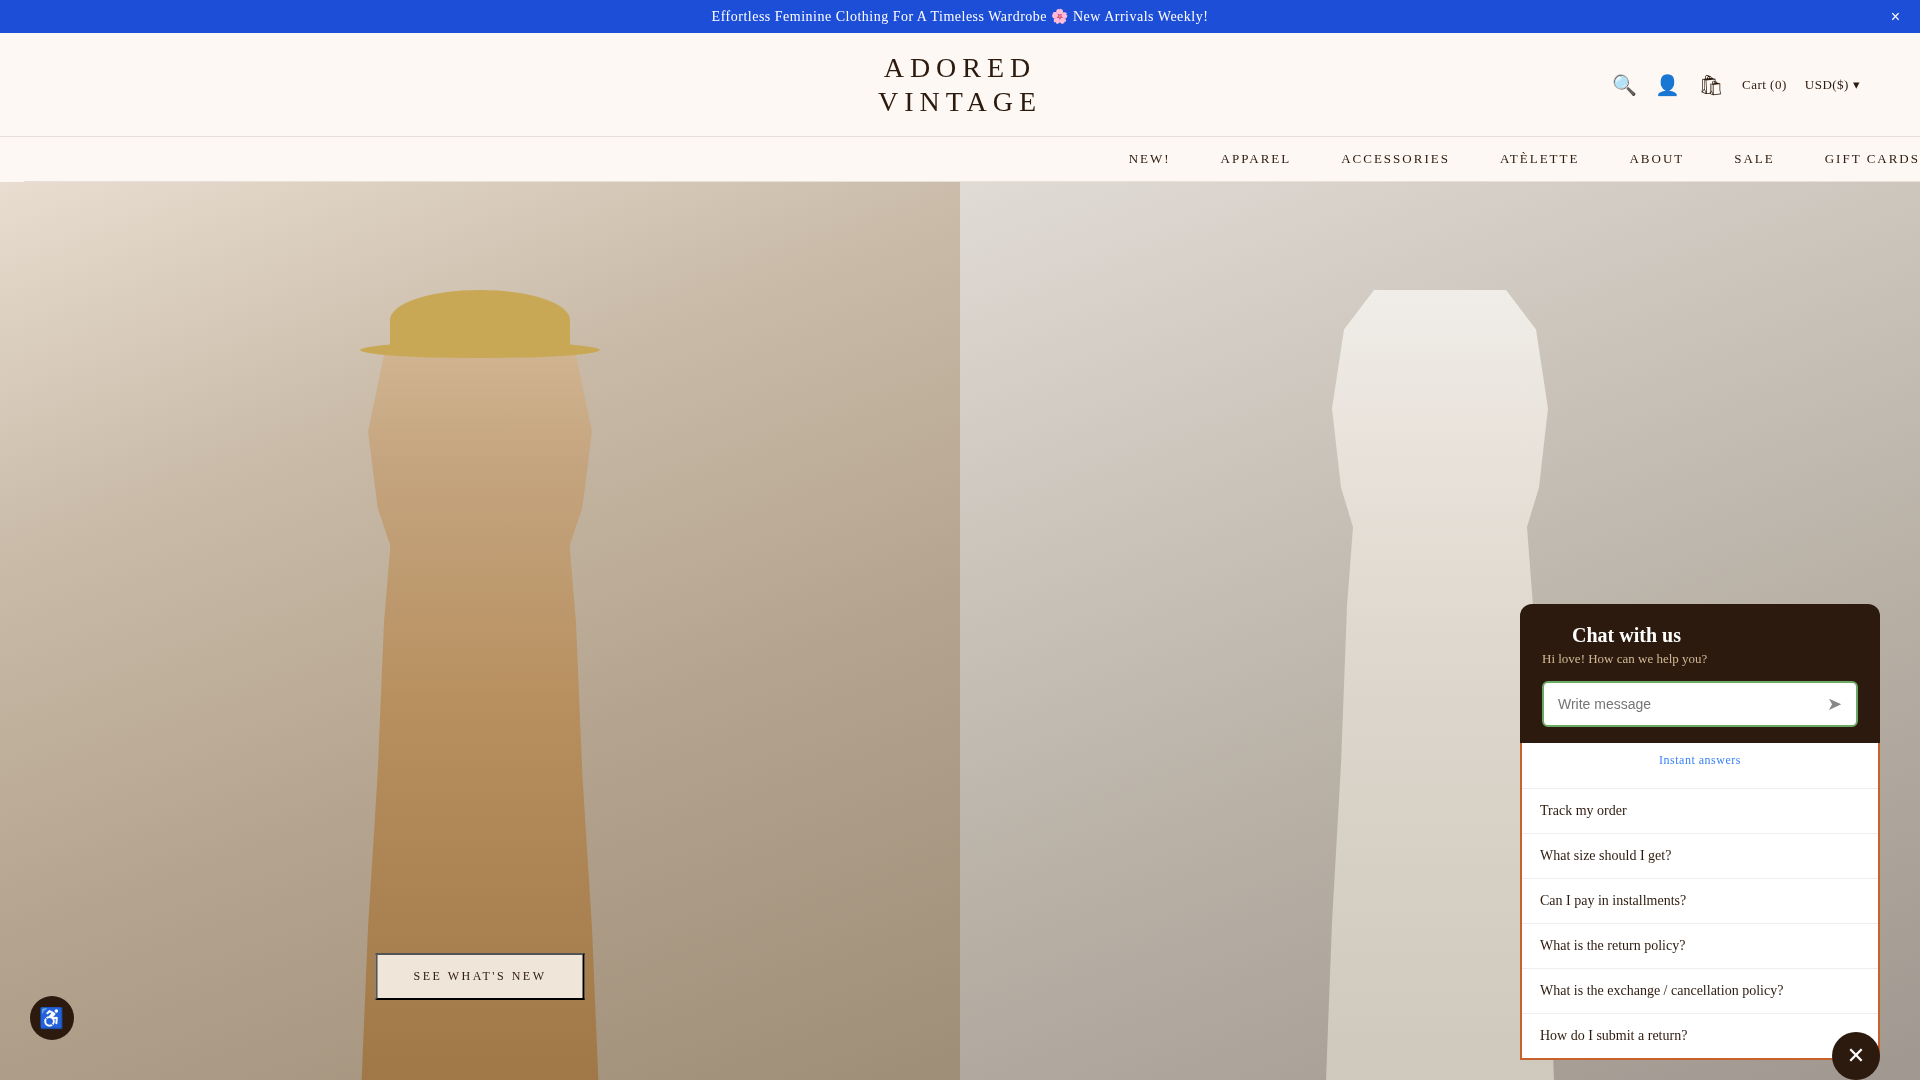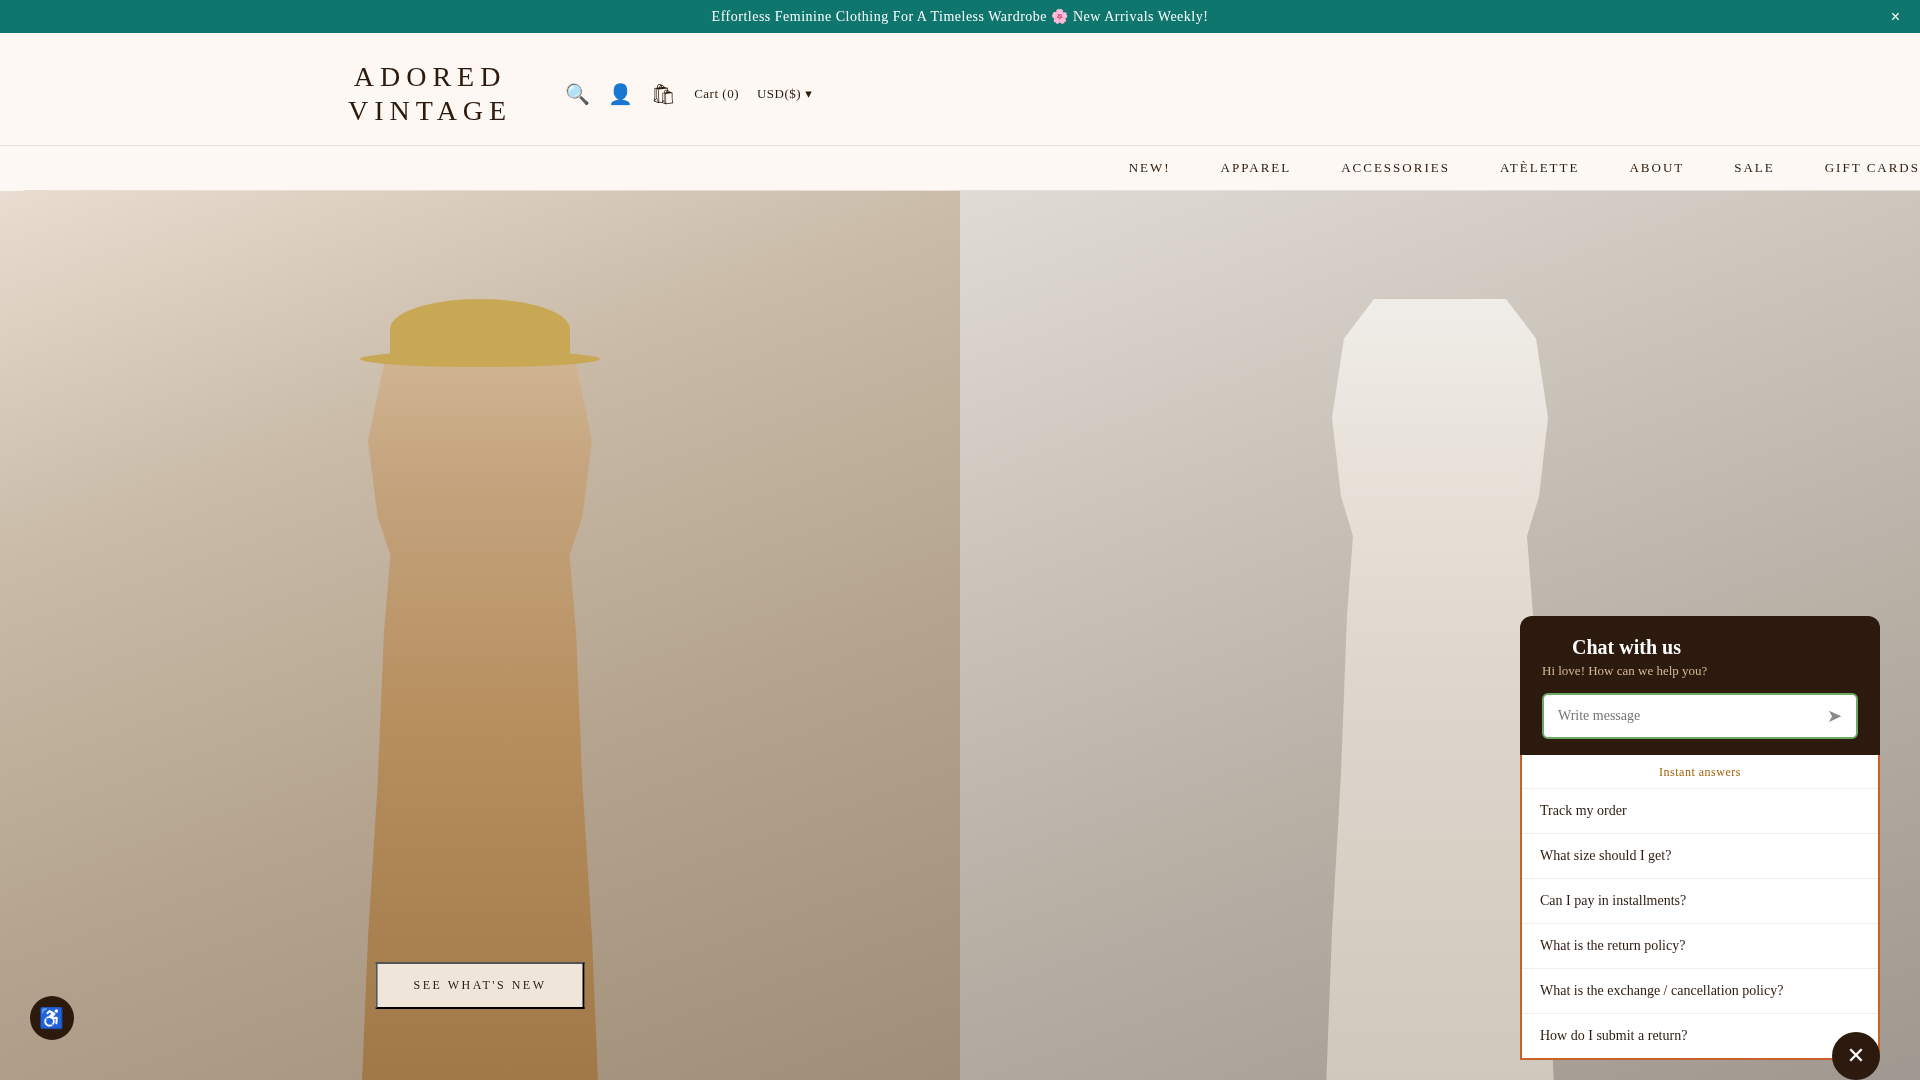--- a/index.html
+++ b/index.html
@@ -7,21 +7,21 @@
       font-family: 'Georgia', serif;
       background: #fdf8f3;
       width: 1920px;
       height: 1080px;
       overflow: hidden;
       position: relative;
     }
 
     
     .announcement-bar {
-      background: #0f766e;
+      background: #1d4ed8;
       color: #fff;
       text-align: center;
       padding: 8px 40px;
       font-size: 14px;
       letter-spacing: 0.5px;
       display: flex;
       align-items: center;
       justify-content: center;
       gap: 12px;
       position: relative;
@@ -34,23 +34,23 @@
       background: none;
       border: none;
       color: #fff;
     }
 
     
     .header {
       background: #fdf8f3;
       display: flex;
       align-items: center;
-      padding: 18px 48px;
+      justify-content: space-between;
+      padding: 18px 60px;
       border-bottom: 1px solid #e8e0d8;
-      margin-top: 9px;
     }
     .header-left {
       width: 300px;
     }
     .logo {
       text-align: center;
       font-family: 'Georgia', serif;
       letter-spacing: 6px;
       font-size: 28px;
       color: #2c1a0e;
@@ -258,41 +258,41 @@
       overflow: hidden;
     }
     .chat-input {
       flex: 1;
       border: none;
       outline: none;
       padding: 4px 14px;
       font-size: 14px;
       color: #0f766e;
       background: #fff;
-      font-family: Liberation Serif, serif;
+      font-family: Liberation Sans, sans-serif;
     }
     .chat-send-btn {
       background: none;
       border: none;
       padding: 10px 14px;
       cursor: pointer;
       color: #888;
       font-size: 18px;
     }
 
     .instant-answers {
       background: #fff;
       border: 2px solid #c8622a;
       border-top: none;
     }
     .instant-answers-label {
       text-align: center;
       font-size: 12px;
-      color: #a16207;
-      padding: 10px 0 8px;
+      color: #3b82f6;
+      padding: 10px 0 20px;
       letter-spacing: 0.5px;
       border-bottom: 1px solid #eee;
     }
     .answer-item {
       padding: 14px 18px;
       font-size: 14px;
       color: #2c1a0e;
       border-bottom: 1px solid #eee;
       cursor: pointer;
       background: #fff;

